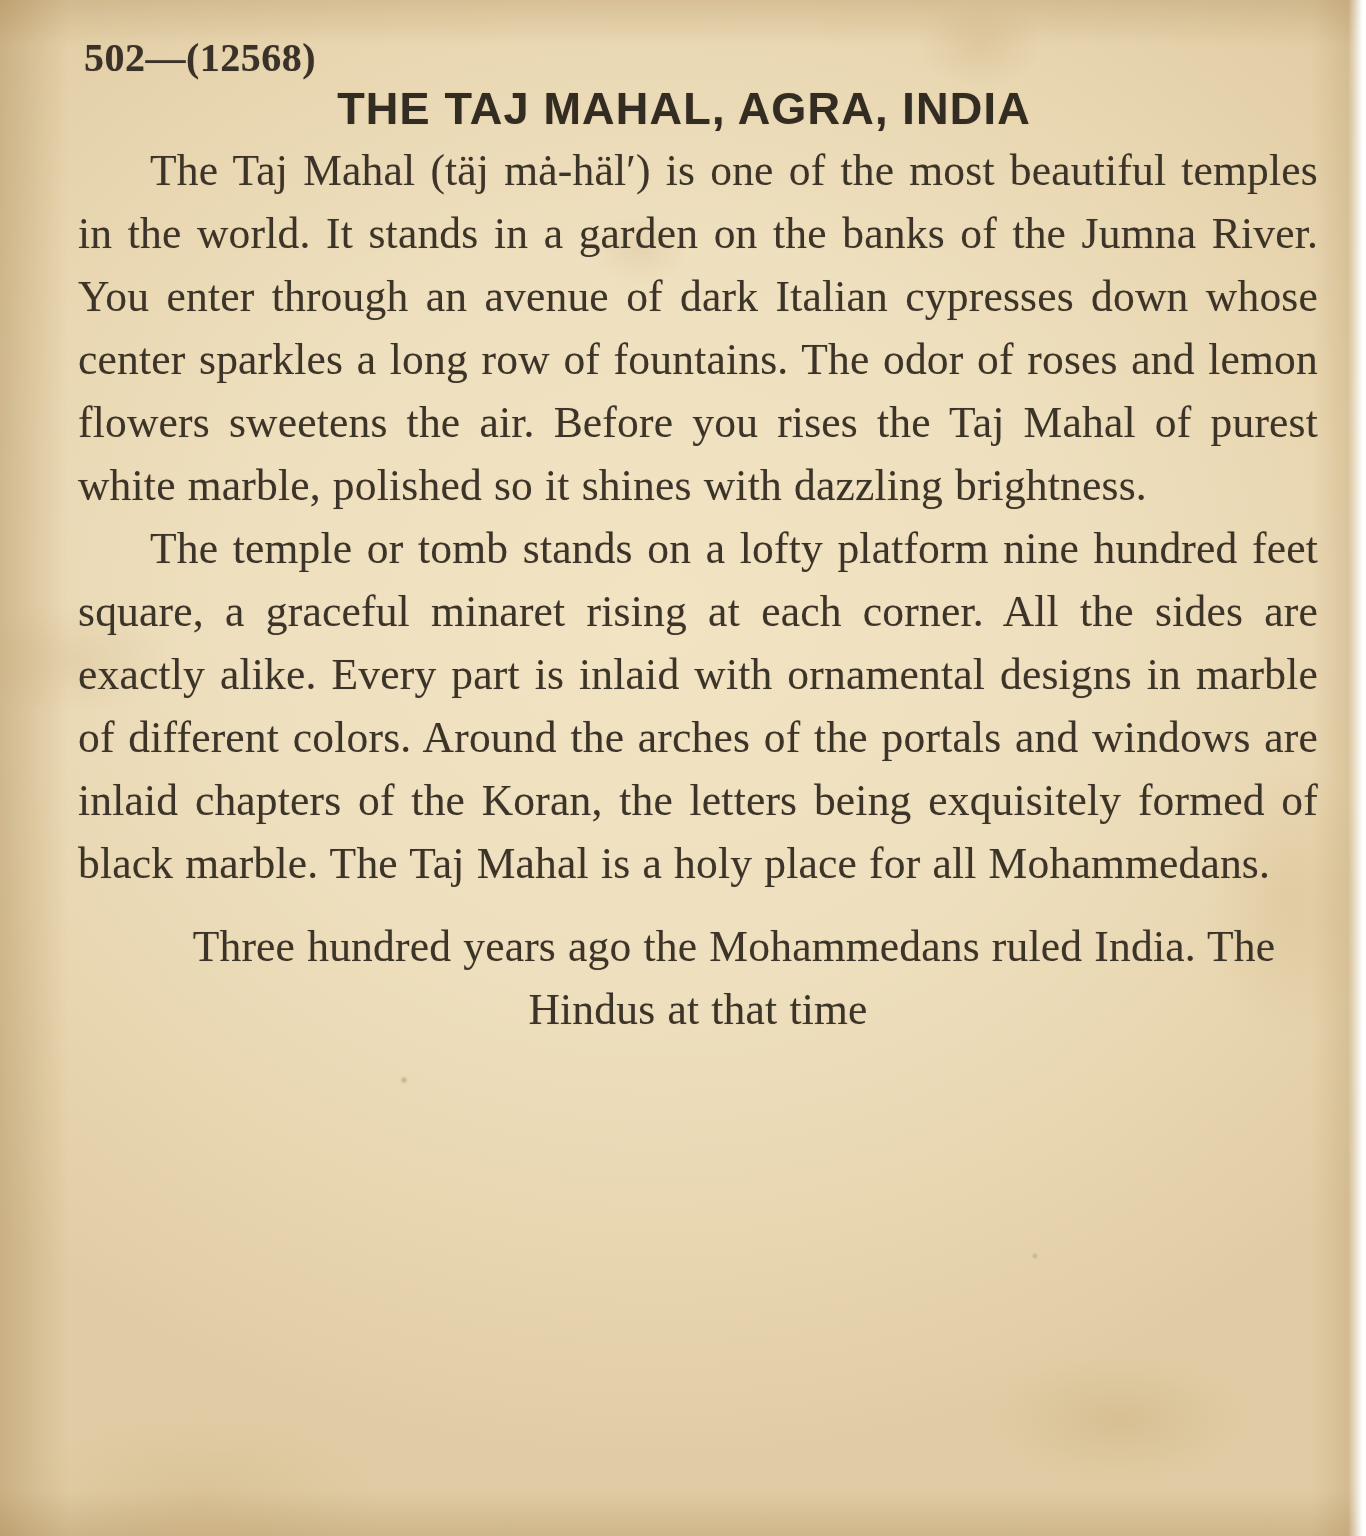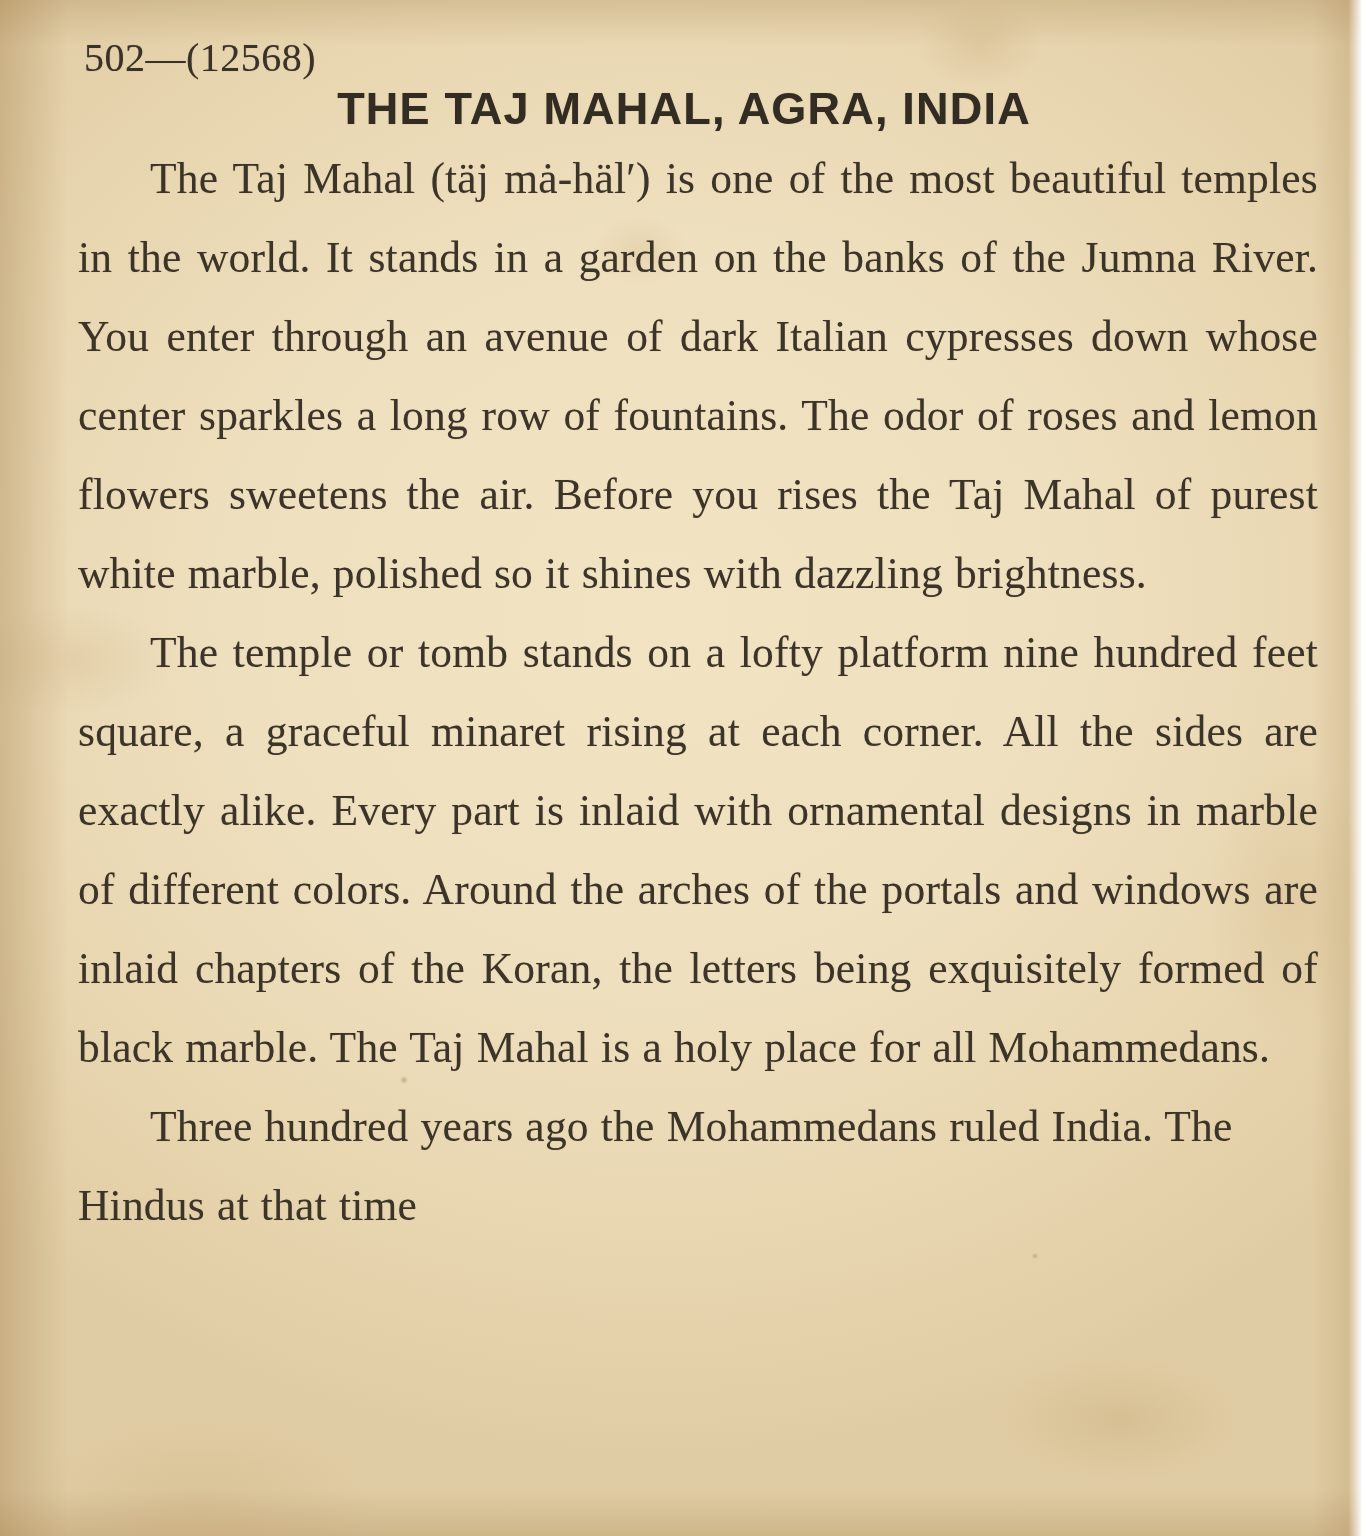--- a/index.html
+++ b/index.html
@@ -59,51 +59,52 @@
   }
   .content {
     position: absolute;
     left: 78px;
     top: 34px;
     width: 1240px;
   }
   .catalog-line {
     font-family: "Liberation Serif", serif;
     font-size: 40px;
-    font-weight: 400;
+    font-weight: 700;
     letter-spacing: 0.5px;
     color: #3a3228;
     margin: 0 0 2px 6px;
     text-shadow: 0 0 1px rgba(80,65,45,0.35);
   }
   .title {
     font-family: "Liberation Sans", sans-serif;
     font-size: 45px;
     font-weight: 700;
     letter-spacing: 1.2px;
     color: #332c22;
     text-align: center;
     margin: 2px 0 4px 0;
     padding-right: 28px;
     text-shadow: 0 0 1px rgba(80,65,45,0.4);
   }
   .body-text p {
     font-family: "Liberation Serif", serif;
     font-size: 43.5px;
-    line-height: 79px;
+    line-height: 63px;
     color: #3c3428;
     margin: 0;
     text-align: justify;
     text-indent: 72px;
     letter-spacing: 0.2px;
     word-spacing: 1px;
     text-shadow: 0 0 1px rgba(90,75,50,0.25);
   }
   .body-text p.last {
-    text-align: left;
+    text-align: center;
+    margin-top: 20px;
   }
 </style>
 </head>
 <body>
 
 <div class="card">
   <div class="stains"></div>
   <div class="edges"></div>
 
   <div class="content">

